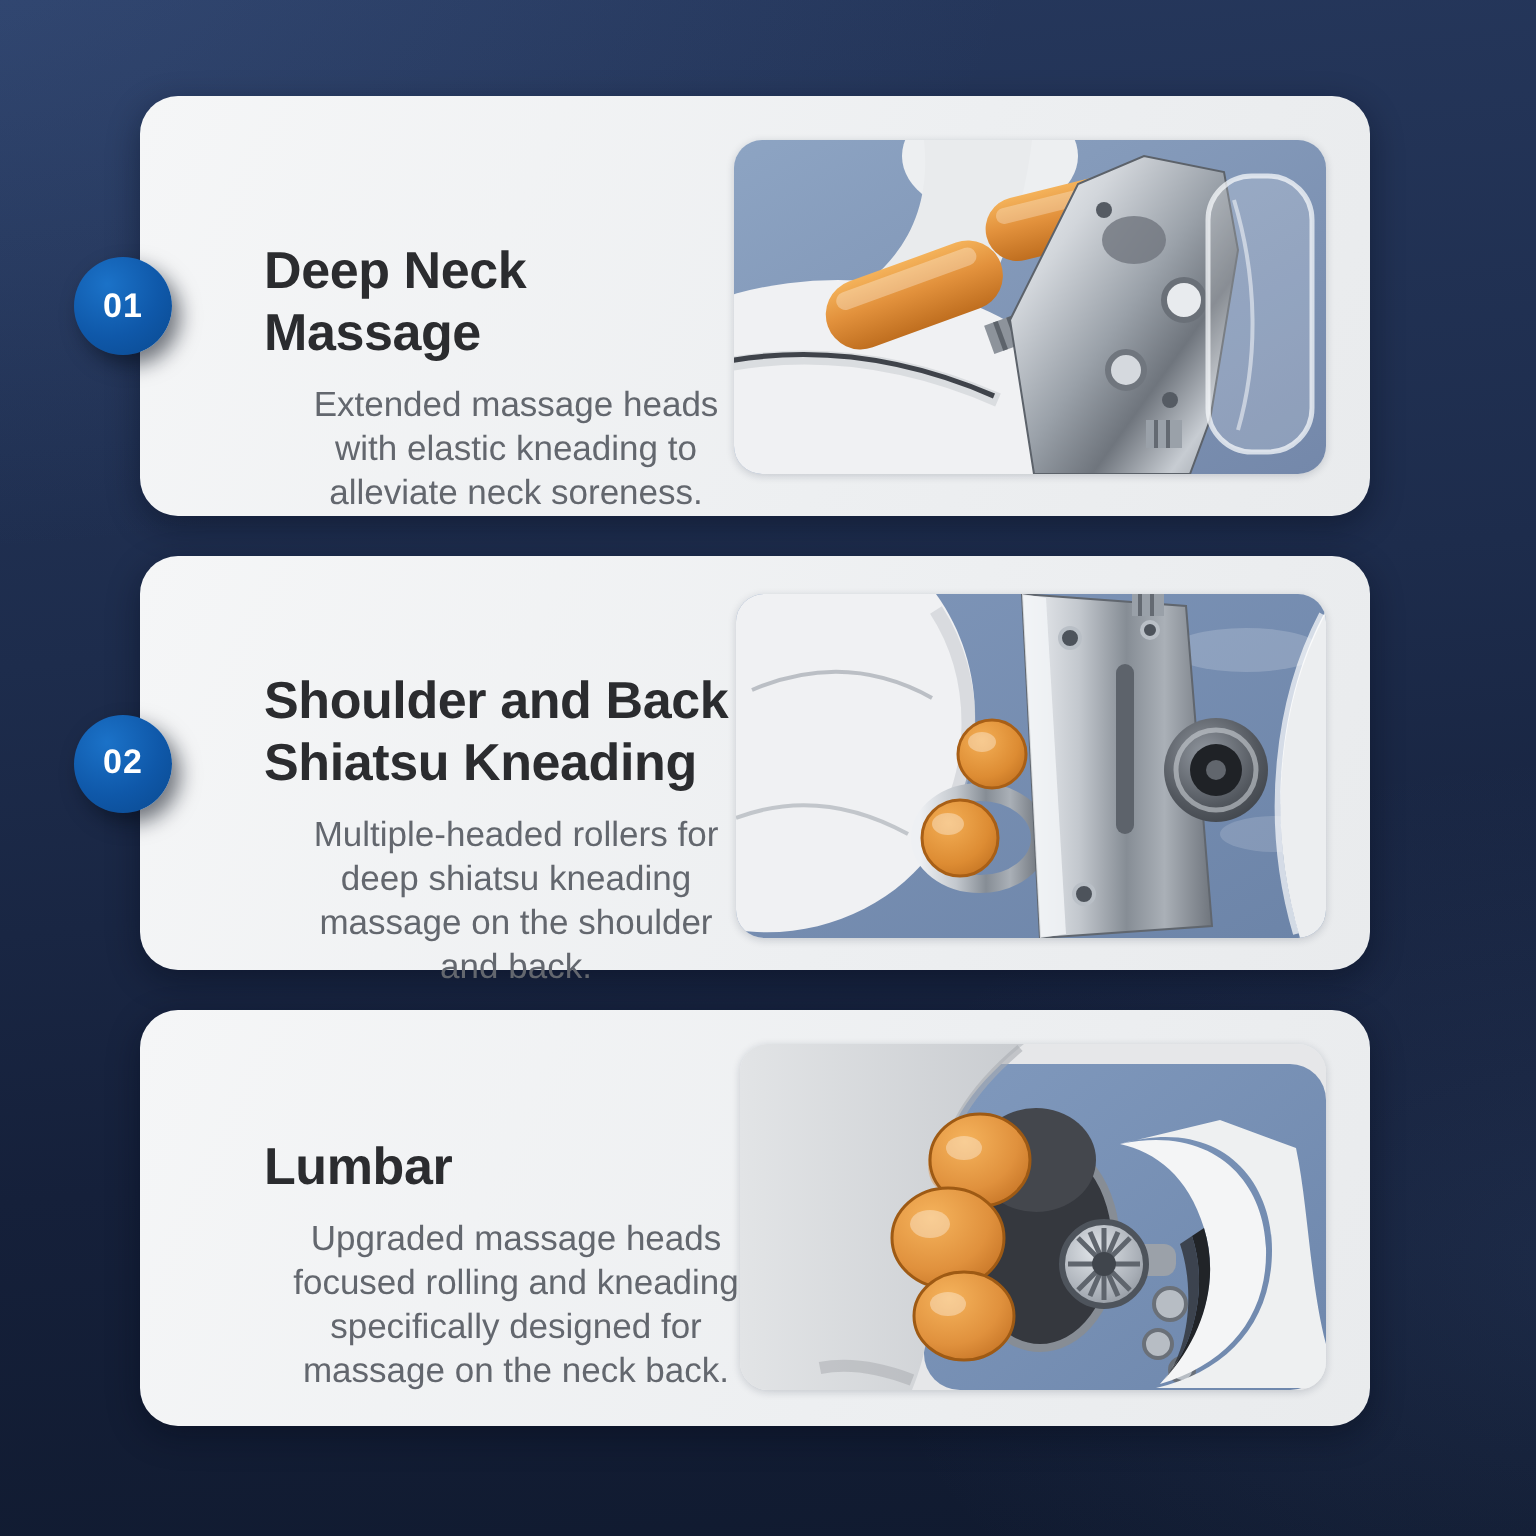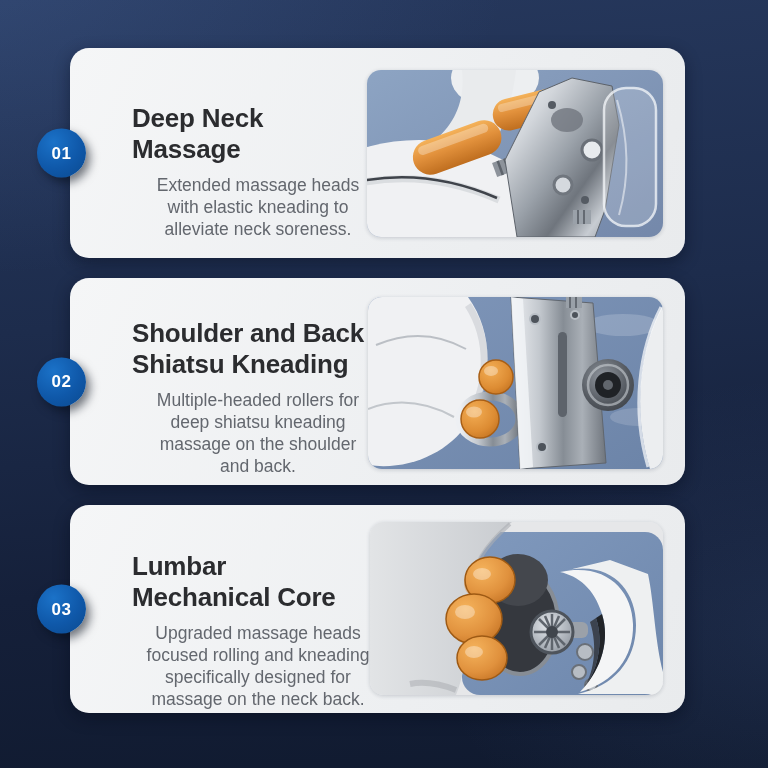--- a/index.html
+++ b/index.html
@@ -21,21 +21,21 @@
   .card-2{top:278px;height:207px;}
   .card-3{top:505px;height:208px;}
   .badge{
     position:absolute;left:-33px;top:50%;transform:translateY(-50%);
     width:49px;height:49px;border-radius:50%;
     background:radial-gradient(circle at 34% 28%,#1b72c8 0%,#0f58a9 55%,#0a498f 100%);
     color:#fff;font-size:17px;font-weight:700;letter-spacing:.5px;
     display:flex;align-items:center;justify-content:center;
     box-shadow:4px 5px 10px rgba(6,12,26,.55);
   }
-  .text{position:absolute;left:62px;width:252px;}
+  .text{position:absolute;left:62px;width:252px;margin-top:17px;}
   .card-1 .text{top:55px;}
   .card-2 .text{top:40px;}
   .card-3 .text{top:46px;}
   .title{font-size:26px;line-height:31px;font-weight:700;letter-spacing:-.2px;color:#2b2c2f;margin:0 0 9px 0;}
   .title div{white-space:nowrap;}
   .desc{font-size:17.5px;line-height:22px;color:#63676e;}
   .desc div{white-space:nowrap;text-align:center;}
   .photo{
     position:absolute;right:22px;border-radius:14px;overflow:hidden;
     box-shadow:0 1px 4px rgba(18,28,50,.18);
@@ -198,25 +198,23 @@
         </g>
         <g>
           <path d="M295,8 C272,50 264,112 282,172 L295,172 Z" fill="#eceef0"></path>
           <path d="M293,10 C271,52 263,112 280,170" fill="none" stroke="#ffffff" stroke-width="3" opacity=".7"></path>
         </g>
       </svg>
     </div>
   </section>
 
   <section class="card card-3">
-    <div class="badge">03</div>
     <div class="text">
       <h2 class="title">
           <div>Lumbar</div>
-          <div>Mechanical Core</div>
         </h2>
       <div class="desc">
           <div>Upgraded massage heads</div>
           <div>focused rolling and kneading</div>
           <div>specifically designed for</div>
           <div>massage on the neck back.</div>
         </div>
     </div>
     <div class="photo" aria-label="lumbar-mechanical-core-closeup-render">
       <svg viewBox="0 0 293 173" preserveAspectRatio="none">

